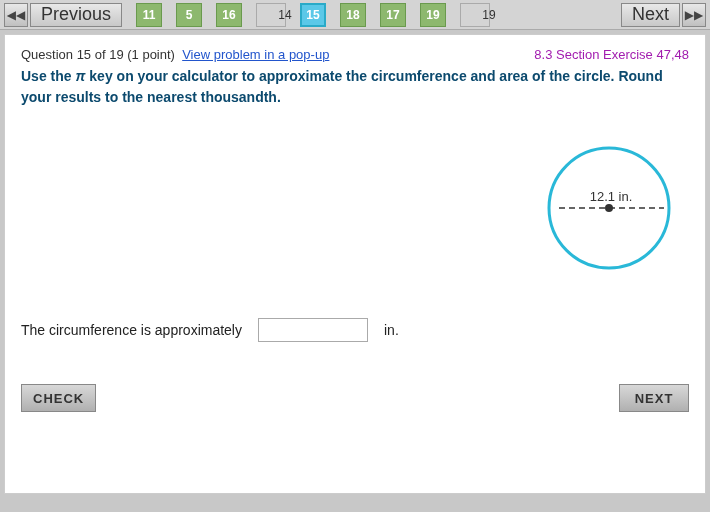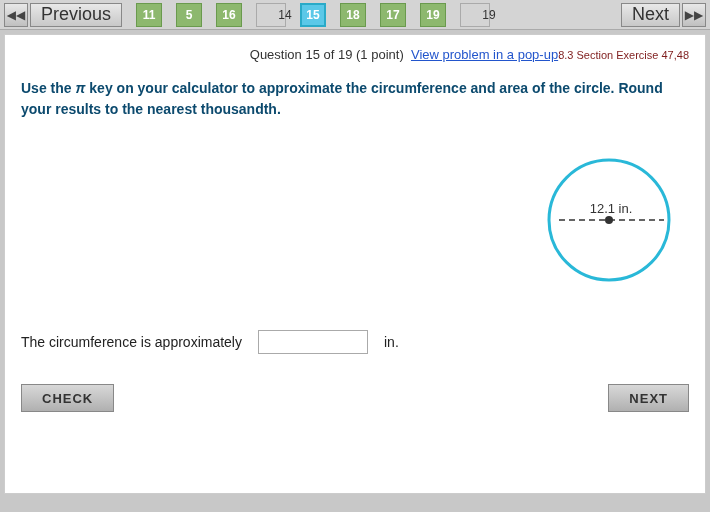--- a/index.html
+++ b/index.html
@@ -84,36 +84,36 @@
     .content-area {
       background: #fff;
       margin: 4px;
       padding: 12px 16px;
       min-height: 460px;
       border: 1px solid #ccc;
     }
 
     .question-header {
       display: flex;
-      justify-content: flex-end;
-      align-items: center;
-      margin-bottom: 16px;
+      justify-content: space-between;
+      align-items: center;
+      margin-bottom: 4px;
       font-size: 13px;
       color: #333;
     }
 
     .question-header a {
       color: #2255cc;
       text-decoration: underline;
       cursor: pointer;
     }
 
     .section-ref {
-      font-size: 11px;
-      color: #7f1d1d;
+      font-size: 13px;
+      color: #a21caf;
     }
 
     .question-text {
       font-size: 14px;
       color: #0c4a6e;
       line-height: 1.5;
       margin-bottom: 20px;
     }
 
     .question-text strong {
@@ -140,41 +140,41 @@
       color: #333;
       margin-bottom: 8px;
     }
 
     .answer-row {
       display: flex;
       align-items: center;
       gap: 16px;
       font-size: 14px;
       color: #222;
-      margin-bottom: 30px;
+      margin-bottom: 42px;
     }
 
     .answer-input {
       width: 110px;
       height: 24px;
       border: 1px solid #aaa;
       padding: 2px 4px;
       font-size: 13px;
       background: #fff;
     }
 
     
     .bottom-buttons {
       display: flex;
       justify-content: space-between;
       margin-top: 10px;
     }
 
     .btn-check, .btn-next-q {
-      padding: 4px 20px;
+      padding: 4px 11px;
       font-size: 13px;
       font-weight: bold;
       cursor: pointer;
       border: 1px solid #888;
       background: linear-gradient(to bottom, #d8d8d8, #b0b0b0);
       color: #333;
       letter-spacing: 1px;
       min-width: 70px;
       height: 28px;
     }

